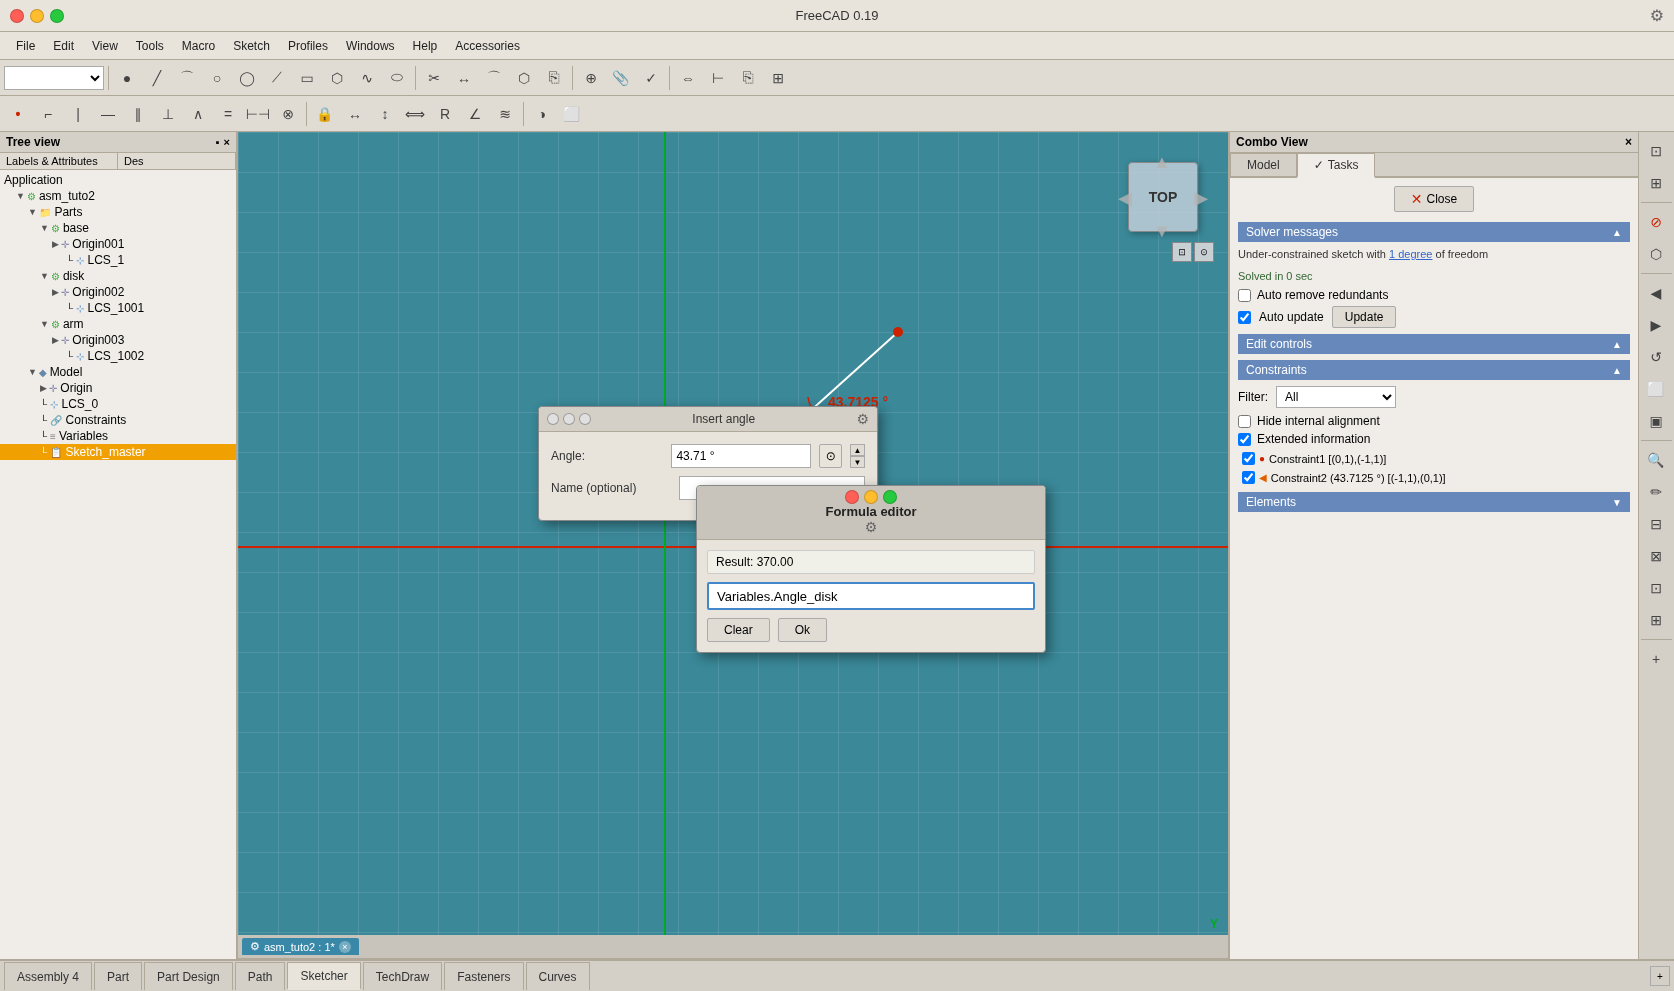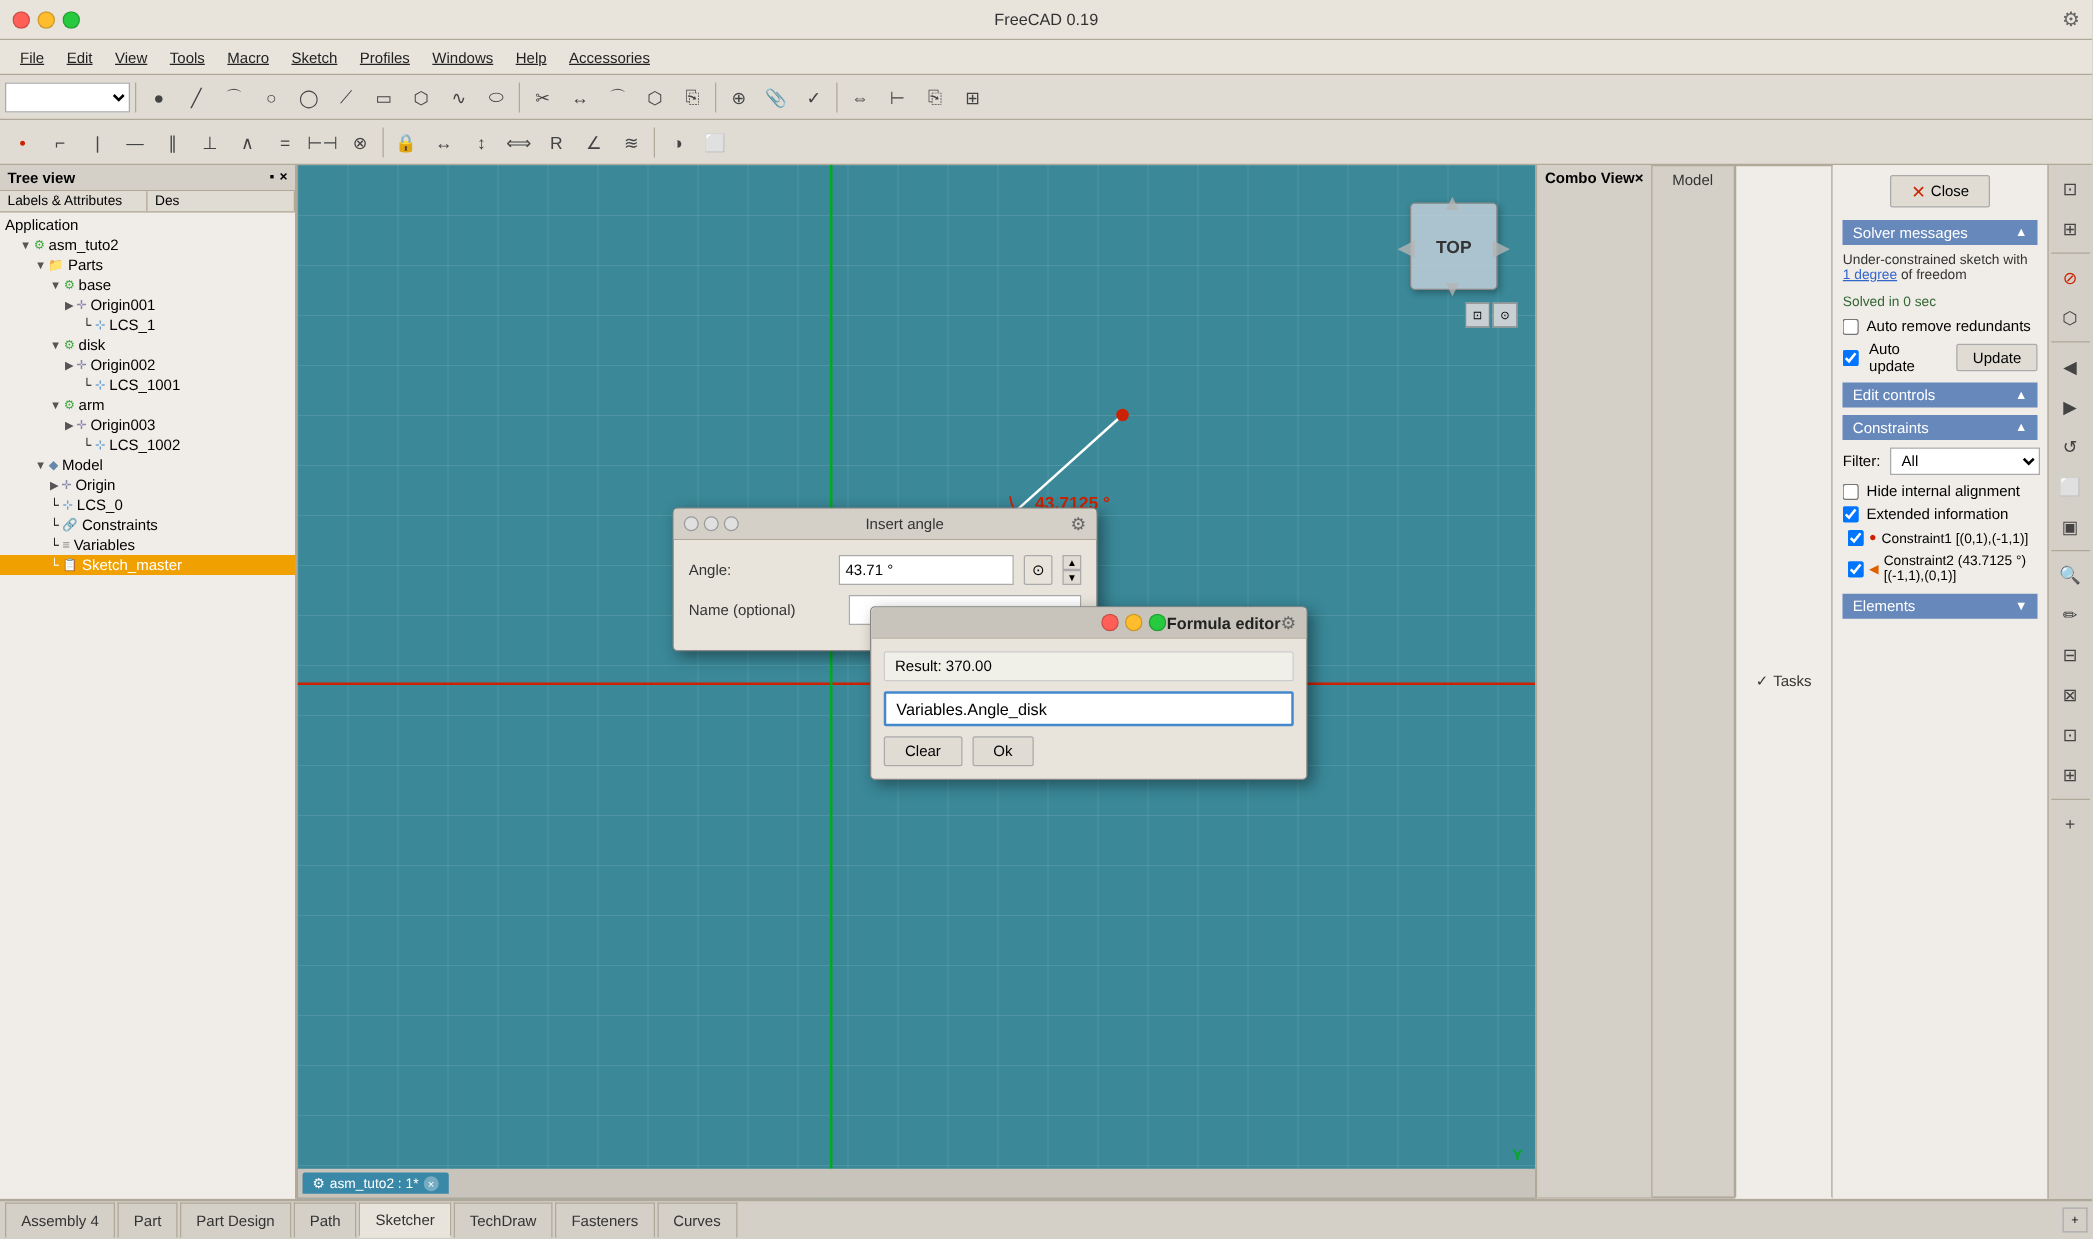--- a/index.html
+++ b/index.html
@@ -37,21 +37,21 @@
       padding: 0 8px;
       border-bottom: 1px solid #b0a898;
       gap: 2px;
     }
     .menu-item {
       padding: 2px 8px;
       cursor: pointer;
       color: #222;
       font-size: 12px;
     }
-    .menu-item.underline { text-decoration: underline; }
+    .menu-item.underline { }
 
     
     .toolbar {
       background: #e0dcd4;
       height: 36px;
       display: flex;
       align-items: center;
       padding: 0 4px;
       border-bottom: 1px solid #b0a898;
       gap: 2px;
@@ -340,23 +340,24 @@
       background: #e8e4dc;
       border: 1px solid #888;
       border-radius: 4px;
       box-shadow: 4px 4px 12px rgba(0,0,0,0.4);
     }
     .formula-title-bar {
       background: #c8c4bc;
       padding: 4px 8px;
       display: flex;
       align-items: center;
-      justify-content: flex-end;
+      justify-content: center;
       border-bottom: 1px solid #b0a898;
       border-radius: 4px 4px 0 0;
+      flex-direction: column;
     }
     .formula-tb-btn { width: 14px; height: 14px; border-radius: 50%; border: 1px solid rgba(0,0,0,0.2); cursor: pointer; }
     .formula-tb-btn.close { background: #ff5f56; }
     .formula-tb-btn.min { background: #ffbd2e; }
     .formula-tb-btn.max { background: #27c93f; }
     .formula-title-text { font-size: 13px; color: #222; font-weight: bold; }
     .formula-icon-right { font-size: 14px; color: #666; }
     .formula-body { padding: 10px; }
     .formula-result {
       background: #f0f0e8;
@@ -390,20 +391,21 @@
       font-size: 12px;
       border-radius: 2px;
     }
 
     
     .right-panel {
       width: 410px;
       background: #f0ede8;
       border-left: 2px solid #b0a898;
       display: flex;
+      flex-direction: column;
       overflow: hidden;
     }
     .combo-header {
       background: #d4d0c8;
       padding: 3px 6px;
       font-size: 12px;
       font-weight: bold;
       border-bottom: 1px solid #b0a898;
       display: flex;
       justify-content: space-between;

